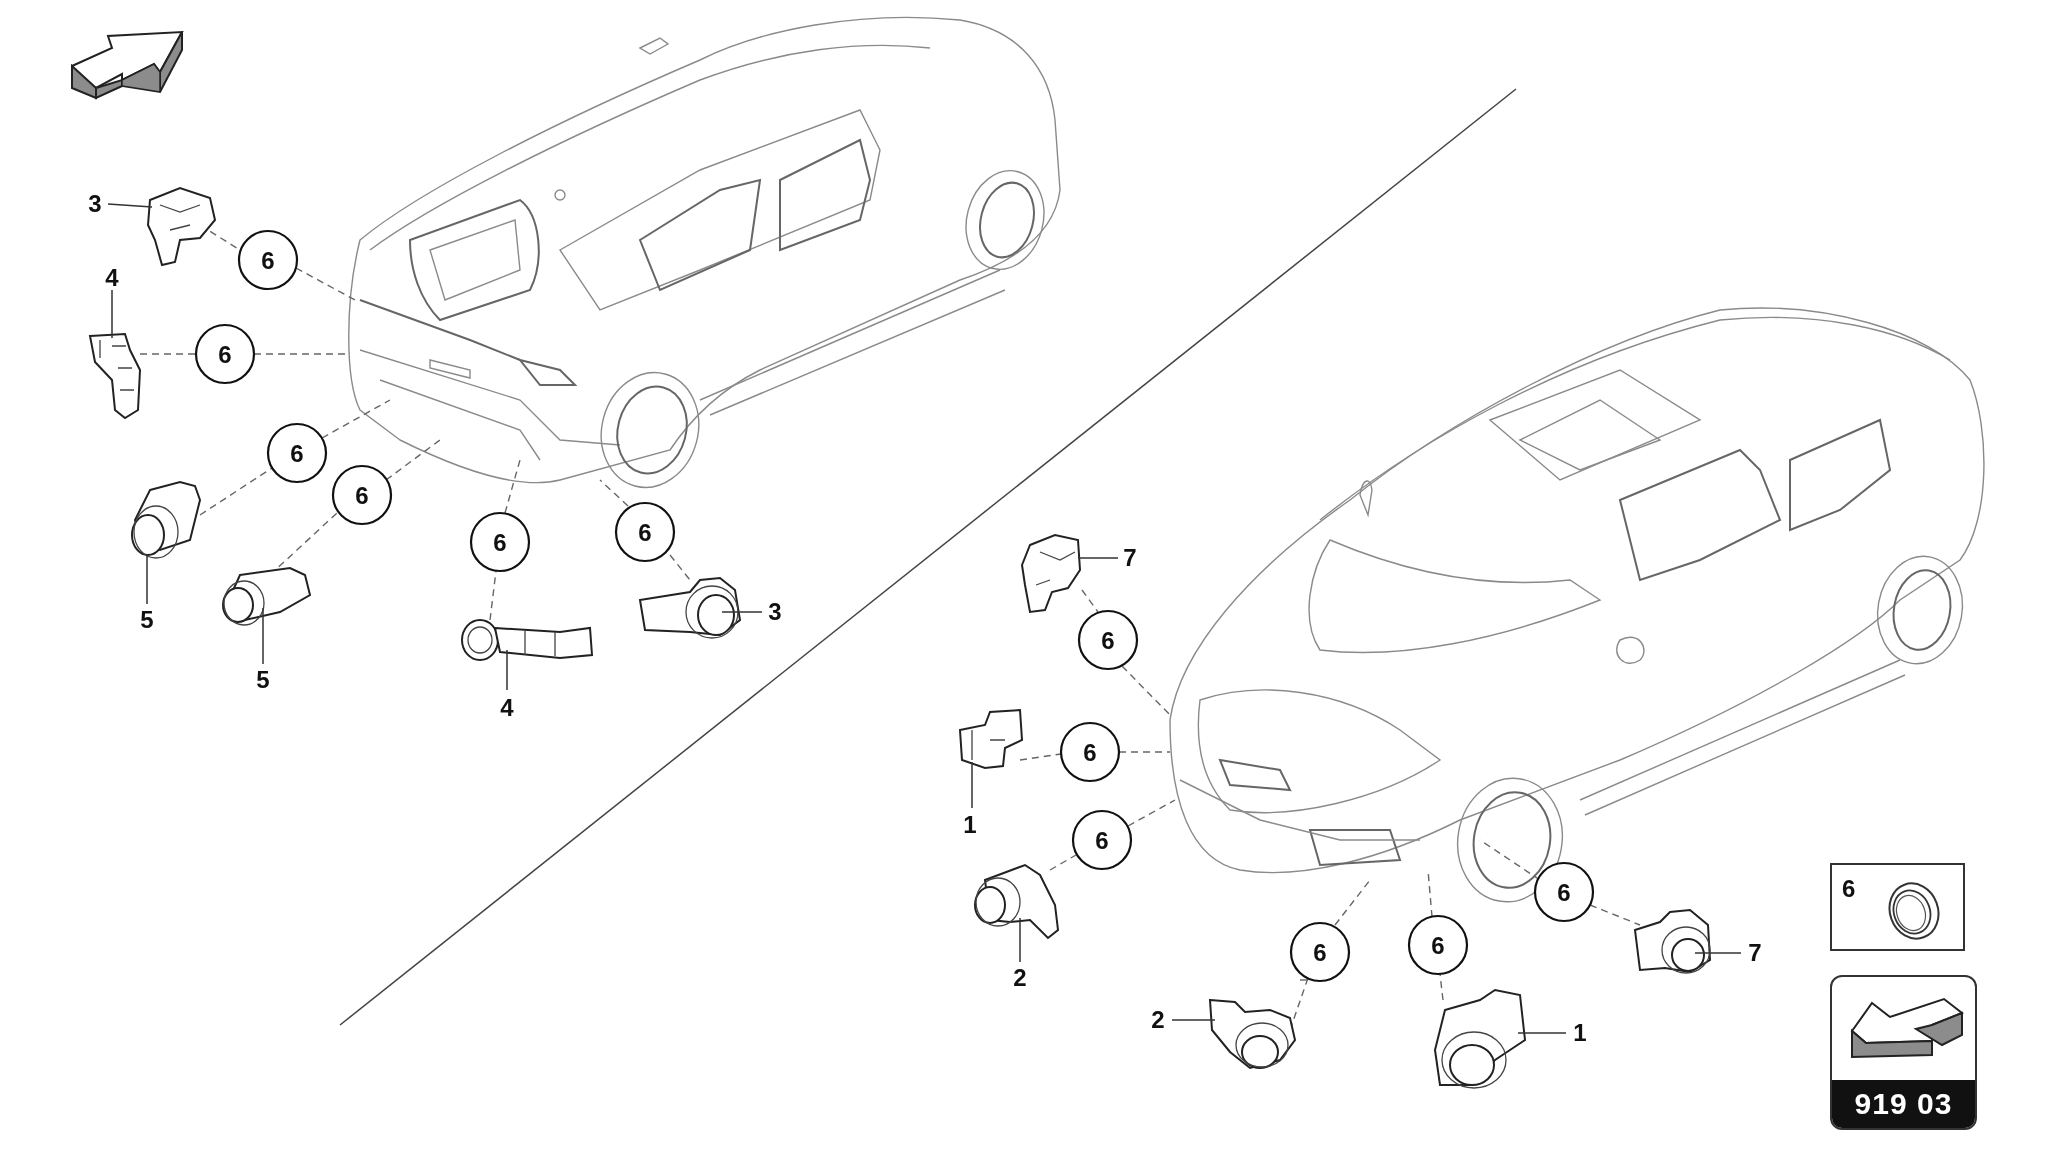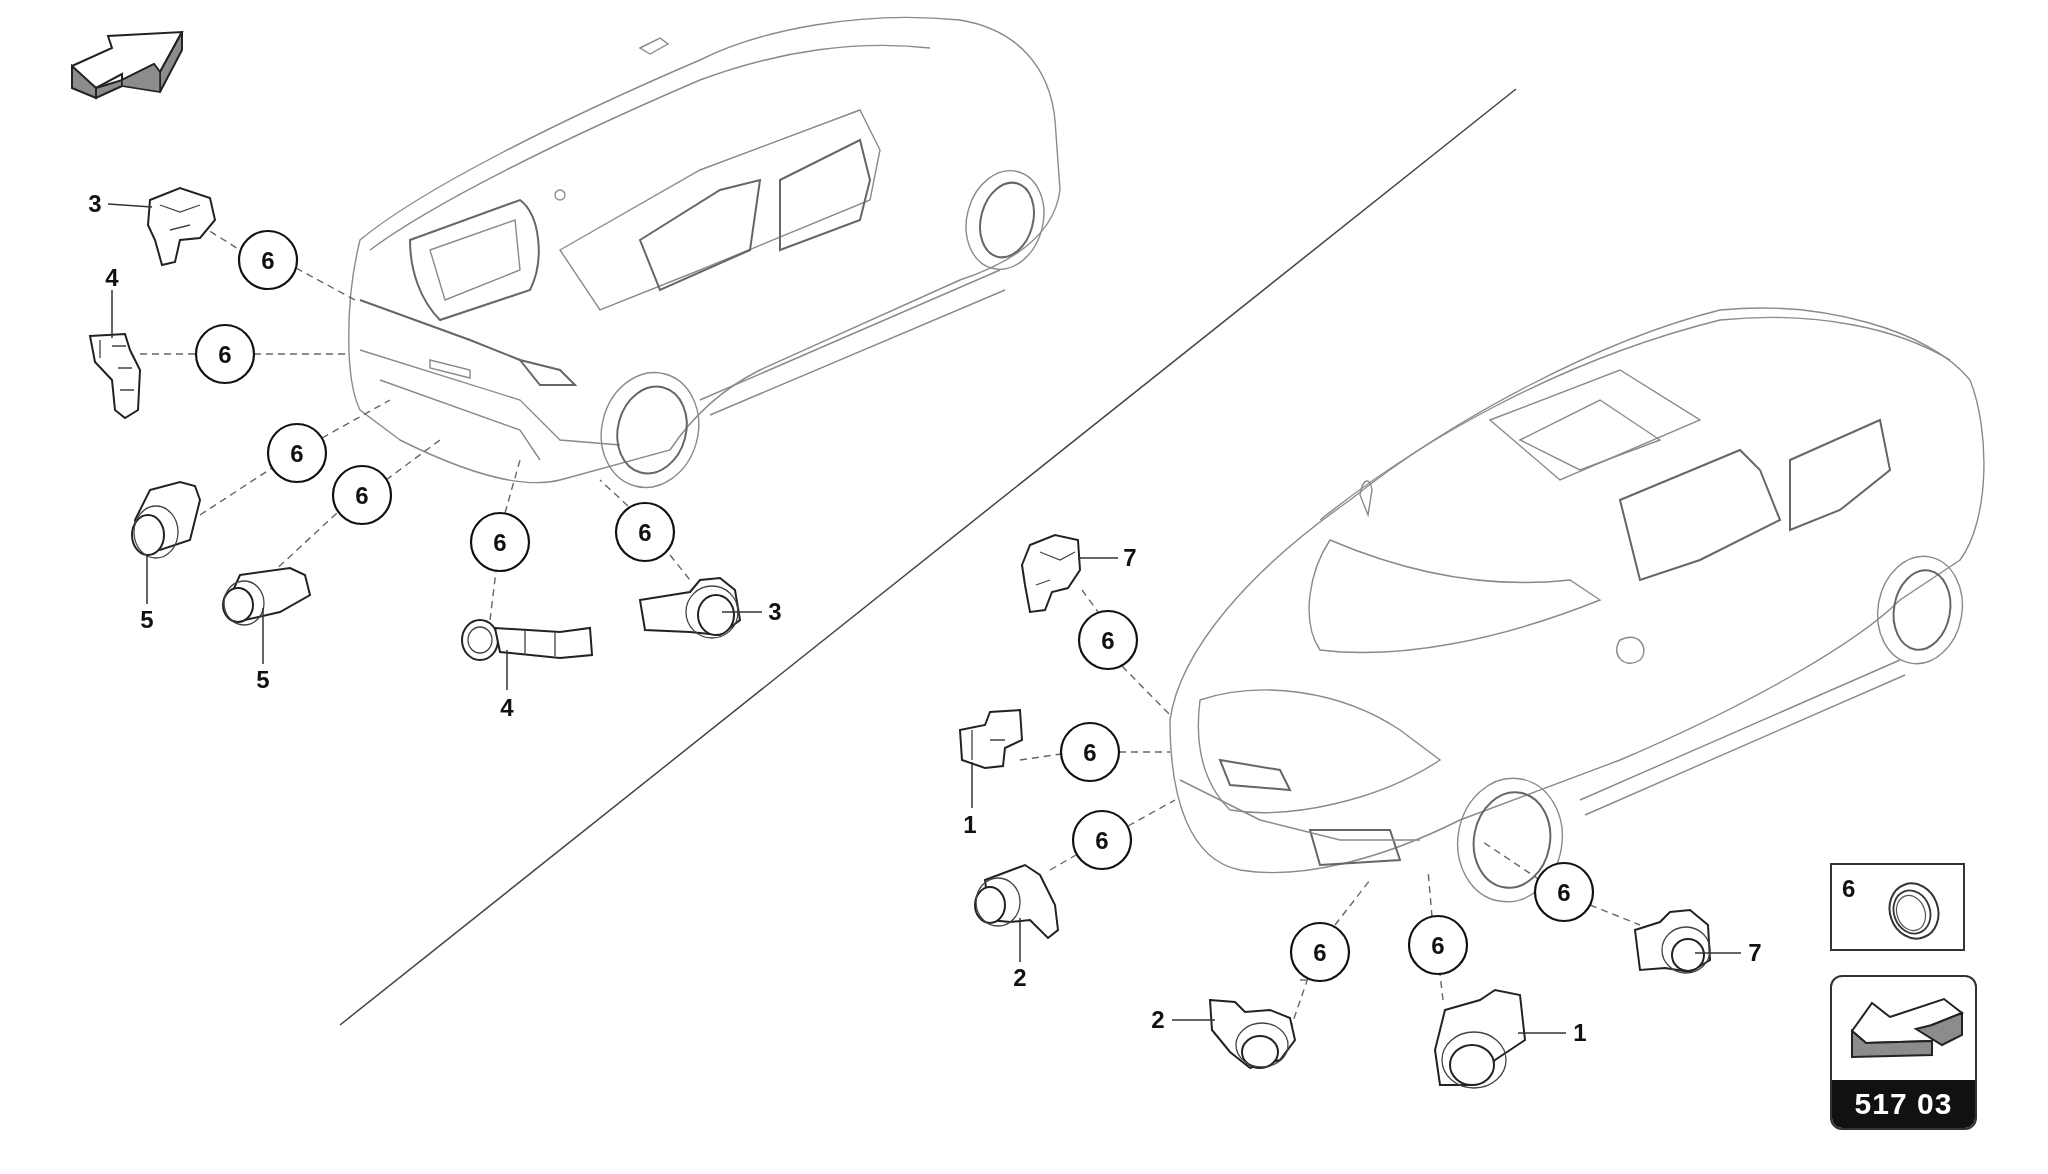--- a/index.html
+++ b/index.html
@@ -263,14 +263,14 @@
     <ellipse cx="27" cy="32" rx="14" ry="18" transform="rotate(-20 27 32)" fill="none" stroke="#555" stroke-width="1.2"></ellipse>
   </svg>
 </div>
 
 <div id="nav-box">
   <svg id="nav-arrow" width="118" height="80" viewBox="0 0 118 80">
     <polygon points="26,12 44,26 98,8 116,22 86,34 86,50 20,52 6,40" fill="#fff" stroke="#222" stroke-width="2"></polygon>
     <polygon points="6,40 6,66 86,64 86,50 20,52" fill="#8c8c8c" stroke="#222" stroke-width="2"></polygon>
     <polygon points="116,22 116,44 96,54 70,38 86,34" fill="#8c8c8c" stroke="#222" stroke-width="2"></polygon>
   </svg>
-  <div id="nav-code">517 03</div>
+  <div id="nav-code">919 03</div>
 </div>
 
 </body></html>

